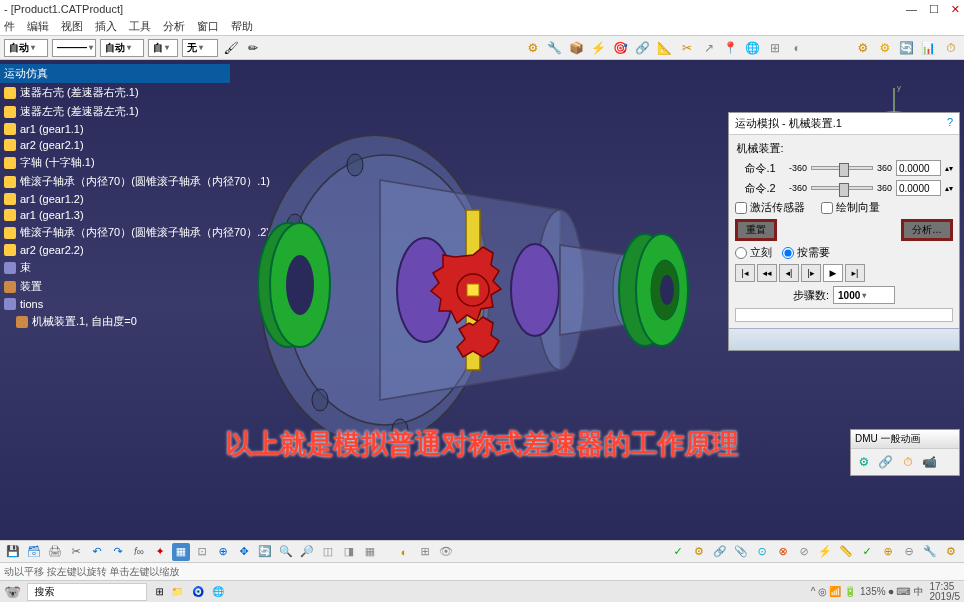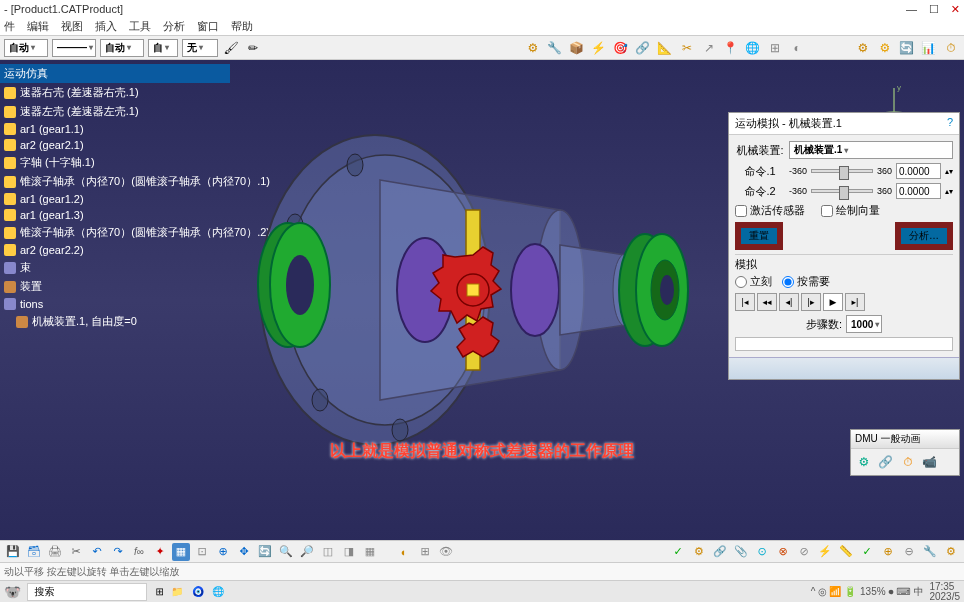--- a/index.html
+++ b/index.html
@@ -28,32 +28,32 @@
 .compass { position: absolute; top: 20px; right: 40px; width: 60px; height: 60px; }
 
 .sim-panel { position: absolute; top: 52px; right: 4px; width: 232px; background: #f0f0f0; border: 1px solid #999; font-size: 11px; }
 .sim-title { background: #fff; padding: 3px 6px; border-bottom: 1px solid #ccc; display: flex; }
 .sim-body { padding: 6px; }
 .sim-row { display: flex; align-items: center; gap: 4px; margin-bottom: 4px; }
 .sim-label { width: 50px; text-align: center; }
 .sim-slider { flex: 1; height: 4px; background: #ddd; border: 1px solid #999; position: relative; }
 .sim-slider::after { content: ""; position: absolute; top: -4px; left: 45%; width: 8px; height: 12px; background: #ccc; border: 1px solid #666; }
 .sim-input { width: 45px; height: 16px; border: 1px solid #999; background: #fff; font-size: 10px; padding: 0 2px; }
-.sim-btn { border: 6px solid #7f1d1d; background: #0369a1; padding: 1px 8px; font-size: 10px; cursor: pointer; }
+.sim-btn { border: 3px solid #7f1d1d; background: #737373; padding: 1px 8px; font-size: 10px; cursor: pointer; }
 .sim-ck { display: flex; align-items: center; gap: 3px; }
 .sim-ck input { width: 12px; height: 12px; }
 .playback { display: flex; gap: 2px; margin: 4px 0; }
 .play-btn { width: 20px; height: 18px; border: 1px solid #999; background: #e8e8e8; display: flex; align-items: center; justify-content: center; font-size: 9px; cursor: pointer; }
 .sim-footer { height: 22px; background: linear-gradient(180deg, #e0e8f0, #c8d8e8); border-top: 1px solid #aac; }
 
 .dmu-panel { position: absolute; bottom: 66px; right: 4px; width: 110px; background: #f0f0f0; border: 1px solid #999; font-size: 10px; }
 .dmu-title { background: linear-gradient(180deg, #fff, #e0e0e0); padding: 2px 4px; border-bottom: 1px solid #ccc; }
 .dmu-body { padding: 4px; display: flex; gap: 4px; }
 
-.caption { position: absolute; bottom: 80px; left: 50%; transform: translateX(-50%); font-size: 16px; font-weight: bold; color: #ff4433; text-shadow: 0 0 3px #fff; white-space: nowrap; }
+.caption { position: absolute; bottom: 80px; left: 50%; transform: translateX(-50%); font-size: 27px; font-weight: bold; color: #ff4433; text-shadow: 0 0 3px #fff; white-space: nowrap; }
 
 .bottombar1 { position: absolute; bottom: 40px; left: 0; right: 0; height: 22px; background: #f0f0f0; border-top: 1px solid #ccc; display: flex; align-items: center; padding: 0 4px; gap: 3px; overflow: hidden; }
 .bottombar2 { position: absolute; bottom: 22px; left: 0; right: 0; height: 18px; background: #f8f8f8; border-top: 1px solid #ccc; font-size: 10px; color: #666; padding: 2px 4px; }
 .taskbar { position: absolute; bottom: 0; left: 0; right: 0; height: 22px; background: #e8e8e8; border-top: 1px solid #ccc; display: flex; align-items: center; padding: 0 4px; font-size: 10px; }
 .taskbar .tray { margin-left: auto; display: flex; gap: 6px; align-items: center; color: #555; }
 .search-box { background: #fff; border: 1px solid #ccc; padding: 1px 6px; margin-left: 6px; width: 120px; }
 
 .bb-icon { width: 18px; height: 18px; display: inline-flex; align-items: center; justify-content: center; font-size: 11px; border-radius: 2px; }
 </style>
 </head>
@@ -222,21 +222,20 @@
   </svg>
 
   <div class="sim-panel">
     <div class="sim-title">
       <span>运动模拟 - 机械装置.1</span>
       <span style="margin-left:auto;color:#08c">?</span>
     </div>
     <div class="sim-body">
       <div class="sim-row">
         <span class="sim-label">机械装置:</span>
-        <div class="combo" style="flex:1">机械装置.1</div>
       </div>
       <div class="sim-row">
         <span class="sim-label">命令.1</span>
         <span style="font-size:9px">-360</span>
         <div class="sim-slider"></div>
         <span style="font-size:9px">360</span>
         <input class="sim-input" value="0.0000" style="">
         <span style="font-size:8px">▴▾</span>
       </div>
       <div class="sim-row">
@@ -255,42 +254,41 @@
         <label class="sim-ck" style="margin-left:12px">
             <input type="checkbox" style="">
             <span>绘制向量</span>
           </label>
       </div>
       <div class="sim-row">
         <button class="sim-btn">重置</button>
         <div style="flex:1"></div>
         <button class="sim-btn">分析…</button>
       </div>
-      <div style="border-top:1px solid #ccc;margin:4px 0 2px;padding-top:2px">模拟</div>
       <div class="sim-row">
         <label class="sim-ck">
             <input type="radio" name="sm" style="">
             <span>立刻</span>
           </label>
         <label class="sim-ck" style="margin-left:6px">
             <input type="radio" name="sm" checked="" style="">
             <span>按需要</span>
           </label>
       </div>
       <div class="playback">
         <div class="play-btn">|◂</div>
         <div class="play-btn">◂◂</div>
         <div class="play-btn">◂|</div>
         <div class="play-btn">|▸</div>
         <div class="play-btn" style="background:#fff">▶</div>
         <div class="play-btn">▸|</div>
       </div>
       <div class="sim-row" style="justify-content:center">
         <span>步骤数:</span>
-        <div class="combo" style="width:36px">1000</div>
+        <div class="combo" style="width:62px">1000</div>
       </div>
       <div style="height:14px;border:1px solid #bbb;background:#fff;margin-top:2px"></div>
     </div>
     <div class="sim-footer"></div>
   </div>
 
   <div class="dmu-panel">
     <div class="dmu-title">DMU 一般动画</div>
     <div class="dmu-body">
       <span class="tb-icon" style="color:#0a8">⚙</span>
@@ -351,16 +349,16 @@
   <span style="font-size:14px">🐨</span>
   <div class="search-box">搜索</div>
   <span style="margin-left:8px">⊞</span>
   <span style="margin-left:8px;color:#e8a000">📁</span>
   <span style="margin-left:8px;color:#06c">🧿</span>
   <span style="margin-left:8px;color:#0a8">🌐</span>
   <div class="tray">
     <span>^ ◎ 📶 🔋 135% ⏺ ⌨ 中</span>
     <div style="line-height:10px">
       <div>17:35</div>
-      <div>2023/5</div>
+      <div>2019/5</div>
     </div>
   </div>
 </div>
 
 </body></html>

